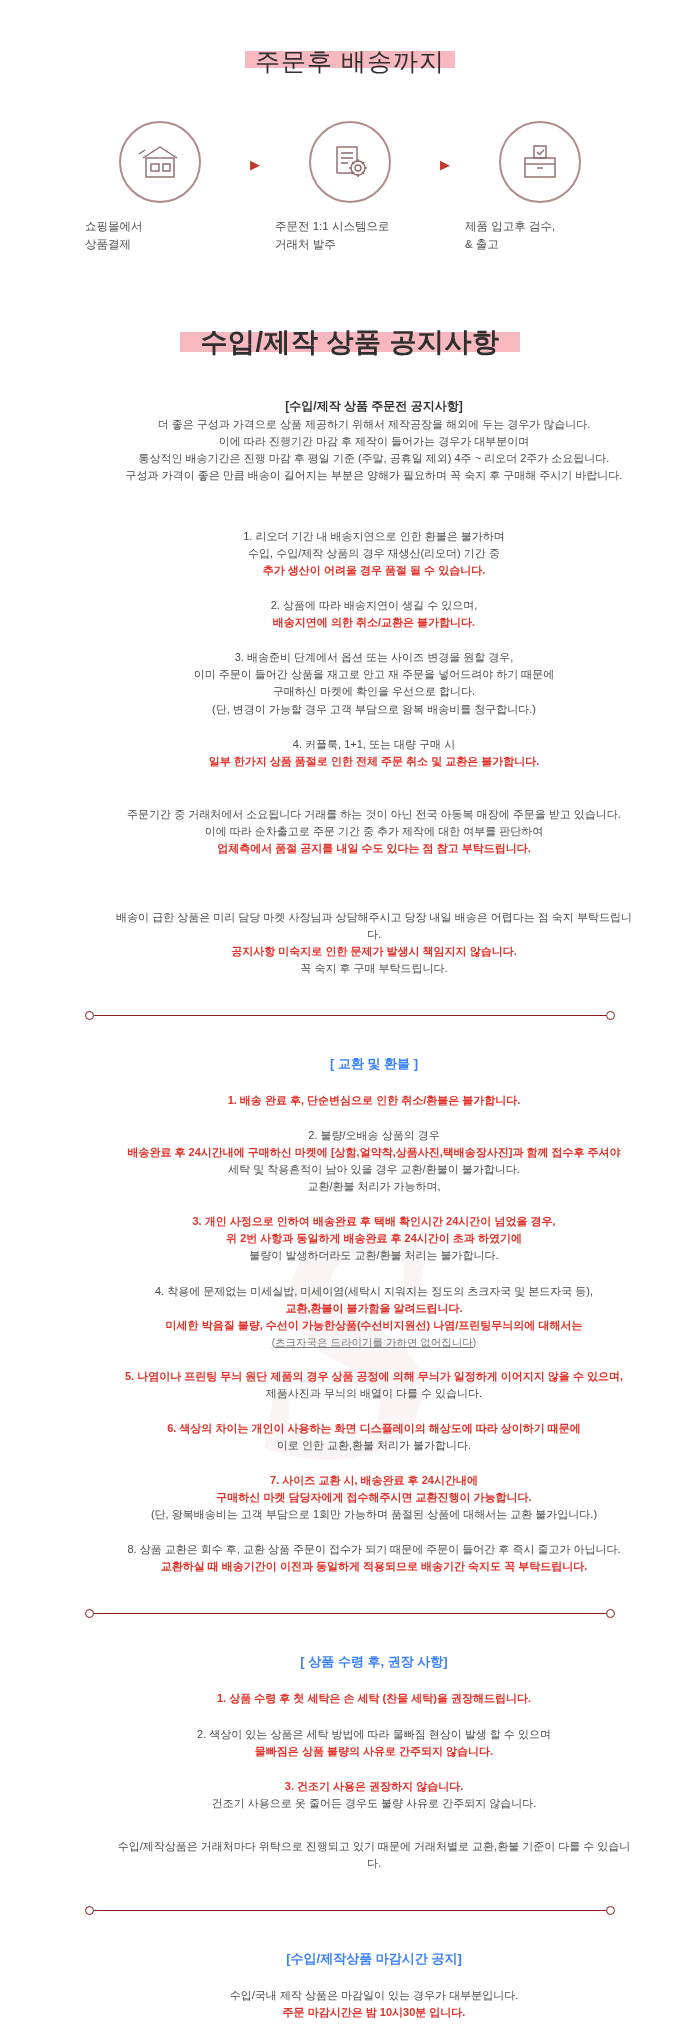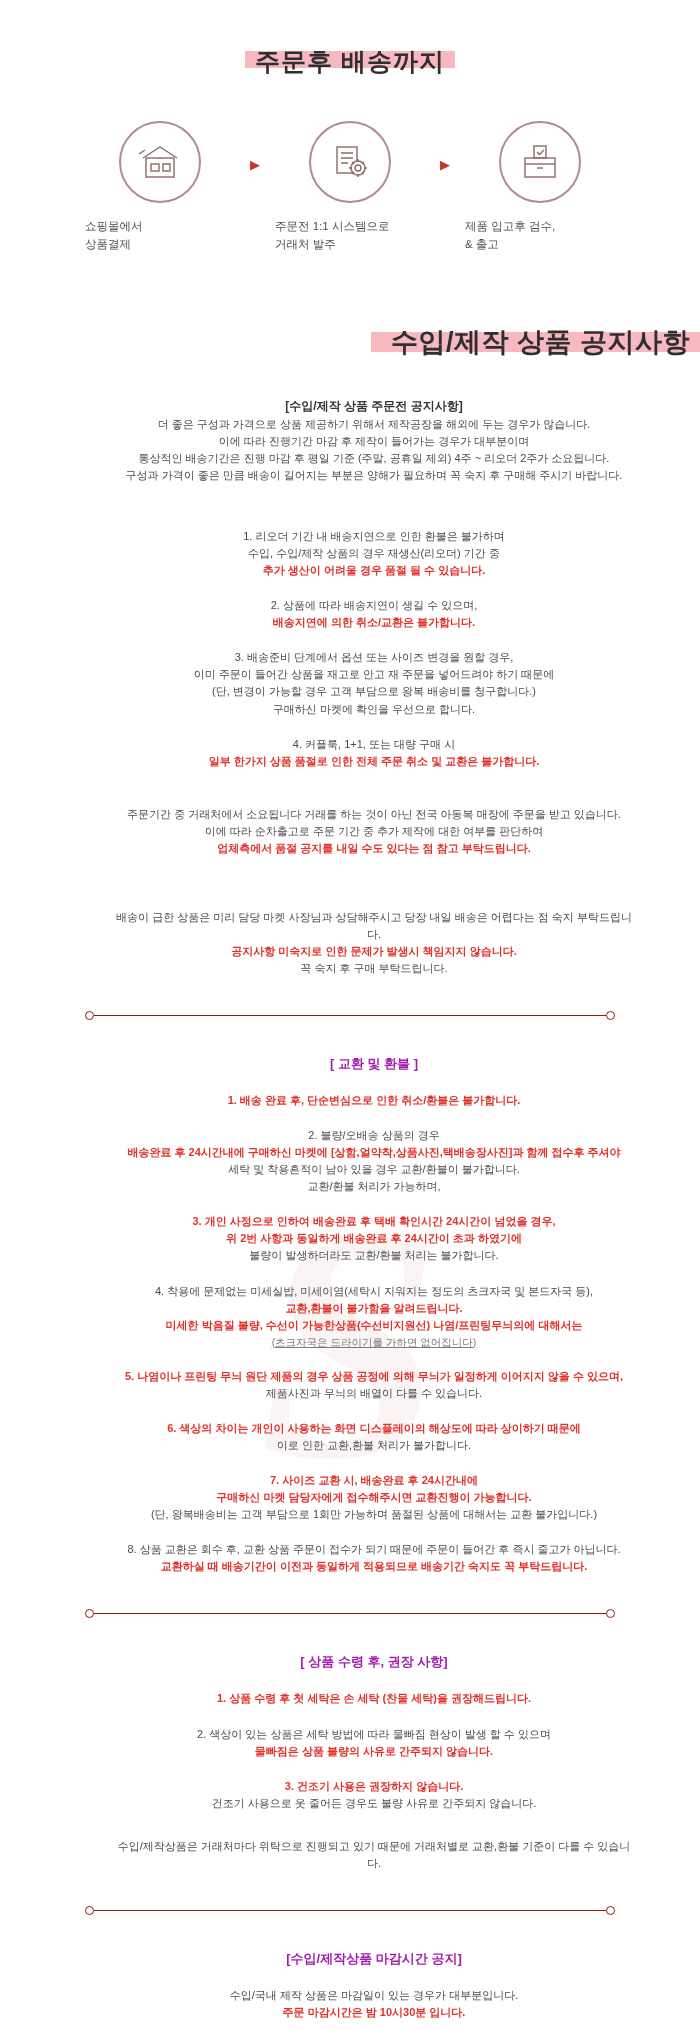--- a/index.html
+++ b/index.html
@@ -30,21 +30,21 @@
   }
 
   .content { position:relative; z-index:2; }
 
   
   .top-title-wrap { text-align:center; padding-top:42px; }
   .top-title {
     display:inline-block;
     position:relative;
     font-size:25px;
-    font-weight:bold;
+    font-weight:normal;
     color:#2f2f2f;
     letter-spacing:1px;
     padding:0 6px;
     text-align:center;
   }
   .top-title .hl {
     position:absolute;
     left:-4px; right:-4px;
     top:9px;
     height:17px;
@@ -76,21 +76,21 @@
   }
   .arrow {
     width:40px;
     padding-top:34px;
     text-align:center;
     color:#c0392b;
     font-size:13px;
   }
 
   
-  .sec-title-wrap { text-align:right; margin-top:68px; }
+  .sec-title-wrap { text-align:center; margin-top:68px; }
   .sec-title {
     display:inline-block;
     position:relative;
     font-size:27px;
     font-weight:bold;
     color:#2f2f2f;
     letter-spacing:0.5px;
     padding:0 10px;
   }
   .sec-title .hl {
@@ -128,21 +128,21 @@
     border-radius:50%;
     background:#fff;
   }
   .divider .dot.l { left:0; }
   .divider .dot.r { right:0; }
 
   .sub-head {
     text-align:center;
     font-weight:bold;
     font-size:13px;
-    color:#a21caf;
+    color:#3b82f6;
     margin-top:30px;
   }
   .item { margin-top:18px; }
   .item:first-child { margin-top:14px; }
   .note { color:#7a7a7a; font-size:10.5px;text-decoration:underline; }
 </style>
 </head>
 <body>
 
 <div class="page">
@@ -228,22 +228,22 @@
       </div>
 
       <div class="item">
         <p>2. 상품에 따라 배송지연이 생길 수 있으며,</p>
         <p class="redb">배송지연에 의한 취소/교환은 불가합니다.</p>
       </div>
 
       <div class="item">
         <p>3. 배송준비 단계에서 옵션 또는 사이즈 변경을 원할 경우,</p>
         <p>이미 주문이 들어간 상품을 재고로 안고 재 주문을 넣어드려야 하기 때문에</p>
+        <p>구매하신 마켓에 확인을 우선으로 합니다.</p>
         <p>(단, 변경이 가능할 경우 고객 부담으로 왕복 배송비를 청구합니다.)</p>
-        <p>구매하신 마켓에 확인을 우선으로 합니다.</p>
       </div>
 
       <div class="item">
         <p>4. 커플룩, 1+1, 또는 대량 구매 시</p>
         <p class="redb">일부 한가지 상품 품절로 인한 전체 주문 취소 및 교환은 불가합니다.</p>
       </div>
 
       <div class="gap-l"></div>
       <div class="gap-s"></div>
 

